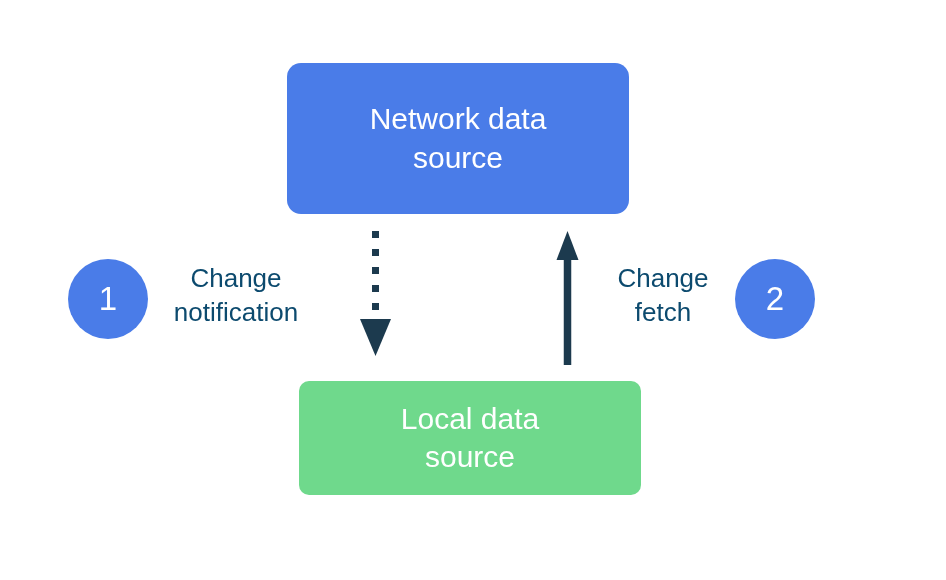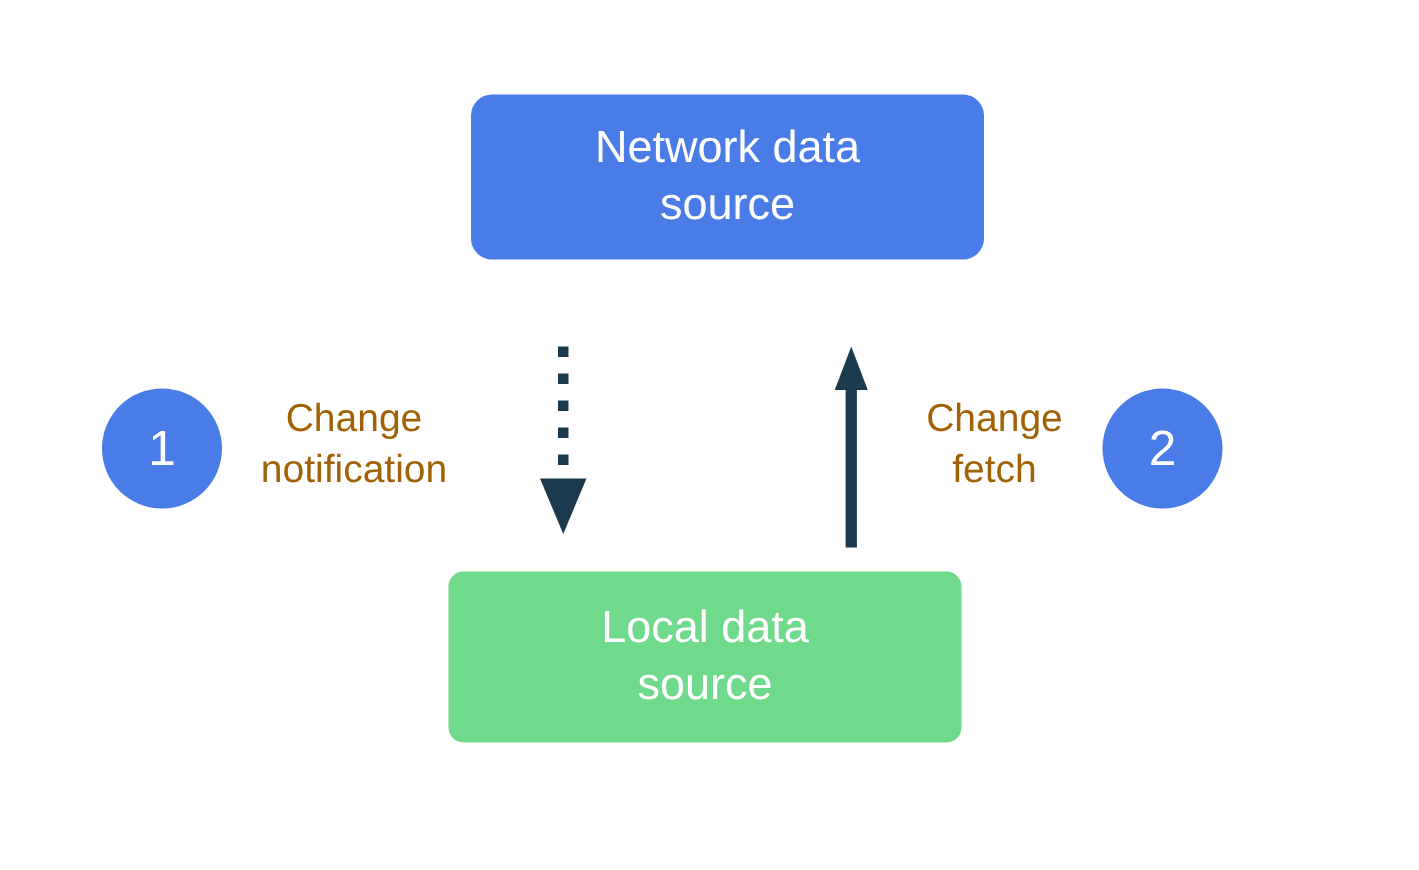--- a/index.html
+++ b/index.html
@@ -19,24 +19,24 @@
     position: absolute;
     display: flex;
     align-items: center;
     justify-content: center;
     text-align: center;
     color: #ffffff;
     white-space: pre-line;
     line-height: 1.27;
   }
   .node-network {
-    left: 314px;
+    left: 287px;
     top: 63px;
     width: 342px;
-    height: 110px;
+    height: 151px;
     background: #4a7ce8;
     border-radius: 14px;
     font-size: 30px;
   }
   .node-local {
     left: 299px;
     top: 381px;
     width: 342px;
     height: 114px;
     background: #6fd98c;
@@ -66,21 +66,21 @@
   .badge-1 { left: 68px;  top: 259px; }
   .badge-2 { left: 735px; top: 259px; }
   .step-label {
     position: absolute;
     width: 200px;
     height: 70px;
     display: flex;
     align-items: center;
     justify-content: center;
     text-align: center;
-    color: #a16207;
+    color: #0c4a6e;
     font-size: 26px;
     line-height: 1.3;
     white-space: pre-line;
   }
   .step-label-1 { left: 136px; top: 261px; }
   .step-label-2 { left: 563px; top: 261px; }
 </style>
 </head>
 <body>
 

